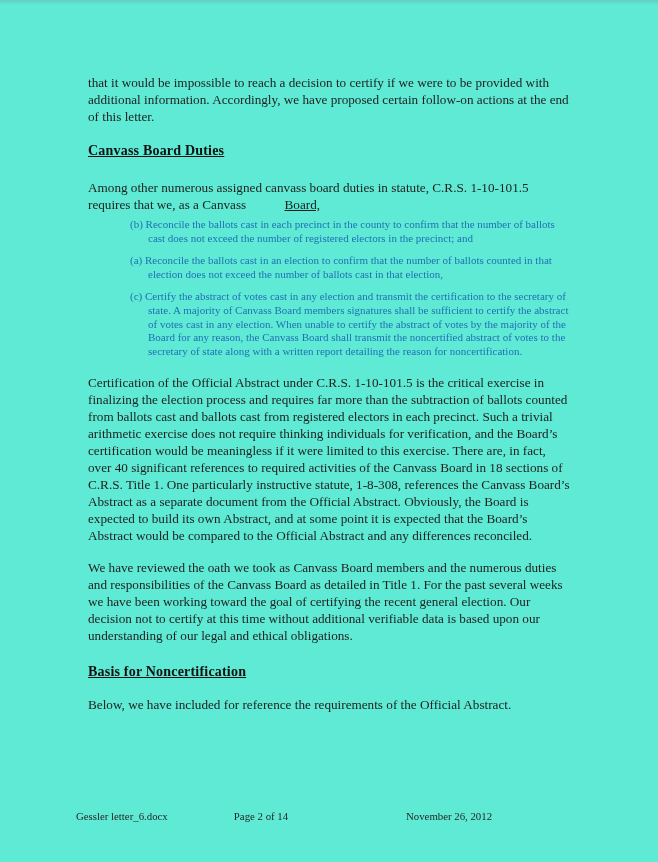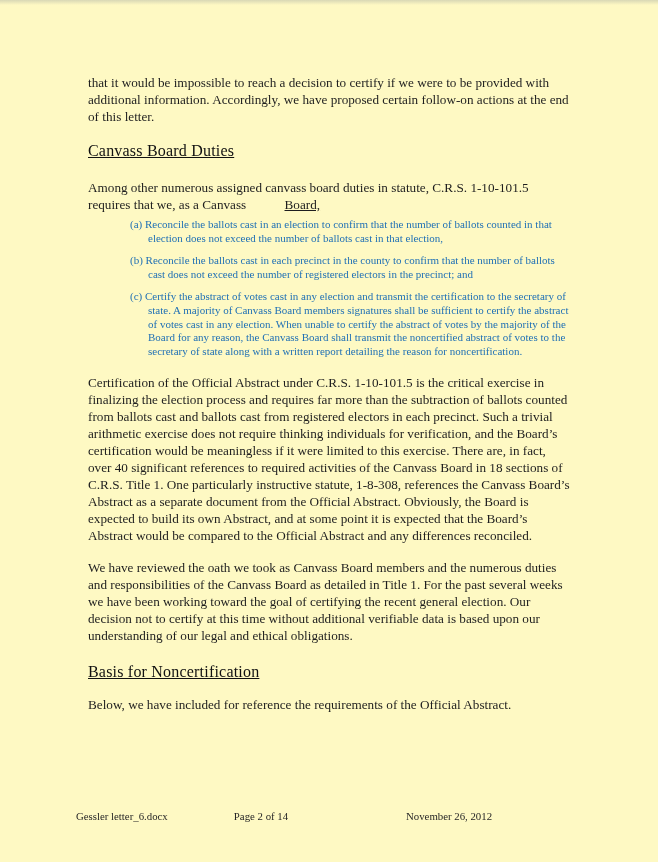--- a/index.html
+++ b/index.html
@@ -4,21 +4,21 @@
 <style>
   html, body {
     margin: 0;
     padding: 0;
     background: #ffffff;
   }
   .page {
     position: relative;
     width: 658px;
     height: 862px;
-    background: #fef9c3;
+    background: #5eead4;
     overflow: hidden;
     font-family: "Liberation Serif", "DejaVu Serif", serif;
     color: #1e1e1e;
   }
   
   .scan-edge-top {
     position: absolute;
     top: 0; left: 0;
     width: 100%; height: 5px;
     background: linear-gradient(to bottom, rgba(120,130,145,0.28), rgba(120,130,145,0.0));
@@ -29,23 +29,23 @@
     left: 88px;
     width: 484px;
   }
   .para {
     font-size: 13.2px;
     line-height: 17px;
     margin: 0 0 16px 0;
     text-align: left;
   }
   .heading {
-    font-size: 16px;
+    font-size: 14px;
     line-height: 20px;
-    font-weight: normal;
+    font-weight: bold;
     text-decoration: underline;
     color: #111111;
     margin: 6px 0 18px 0;
     letter-spacing: 0.2px;
   }
   .heading-2 {
     margin-top: 12px;
     margin-bottom: 14px;
   }
   .intro-duties {
@@ -102,22 +102,22 @@
 
   <div class="content">
 
     <p class="para">that it would be impossible to reach a decision to certify if we were to be provided with additional information. Accordingly, we have proposed certain follow-on actions at the end of this letter.</p>
 
     <div class="heading">Canvass Board Duties</div>
 
     <p class="para intro-duties"><span>Among other numerous assigned canvass board duties in statute, C.R.S. 1-10-101.5 requires that we, as a Canvass </span><span class="underlined">Board,</span></p>
 
     <div class="statute-list">
+      <div class="statute-item"><span>(b)</span>&nbsp;<span>Reconcile the ballots cast in each precinct in the county to confirm that the number of ballots cast does not exceed the number of registered electors in the precinct; and</span></div>
       <div class="statute-item"><span>(a)</span>&nbsp;<span>Reconcile the ballots cast in an election to confirm that the number of ballots counted in that election does not exceed the number of ballots cast in that election,</span></div>
-      <div class="statute-item"><span>(b)</span>&nbsp;<span>Reconcile the ballots cast in each precinct in the county to confirm that the number of ballots cast does not exceed the number of registered electors in the precinct; and</span></div>
       <div class="statute-item"><span>(c)</span>&nbsp;<span>Certify the abstract of votes cast in any election and transmit the certification to the secretary of state. A majority of Canvass Board members signatures shall be sufficient to certify the abstract of votes cast in any election. When unable to certify the abstract of votes by the majority of the Board for any reason, the Canvass Board shall transmit the noncertified abstract of votes to the secretary of state along with a written report detailing the reason for noncertification.</span></div>
     </div>
 
     <p class="para para-cert">Certification of the Official Abstract under C.R.S. 1-10-101.5 is the critical exercise in finalizing the election process and requires far more than the subtraction of ballots counted from ballots cast and ballots cast from registered electors in each precinct. Such a trivial arithmetic exercise does not require thinking individuals for verification, and the Board’s certification would be meaningless if it were limited to this exercise. There are, in fact, over 40 significant references to required activities of the Canvass Board in 18 sections of C.R.S. Title 1. One particularly instructive statute, 1-8-308, references the Canvass Board’s Abstract as a separate document from the Official Abstract. Obviously, the Board is expected to build its own Abstract, and at some point it is expected that the Board’s Abstract would be compared to the Official Abstract and any differences reconciled.</p>
 
     <p class="para para-oath">We have reviewed the oath we took as Canvass Board members and the numerous duties and responsibilities of the Canvass Board as detailed in Title 1. For the past several weeks we have been working toward the goal of certifying the recent general election. Our decision not to certify at this time without additional verifiable data is based upon our understanding of our legal and ethical obligations.</p>
 
     <div class="heading heading-2">Basis for Noncertification</div>
 
     <p class="para">Below, we have included for reference the requirements of the Official Abstract.</p>

